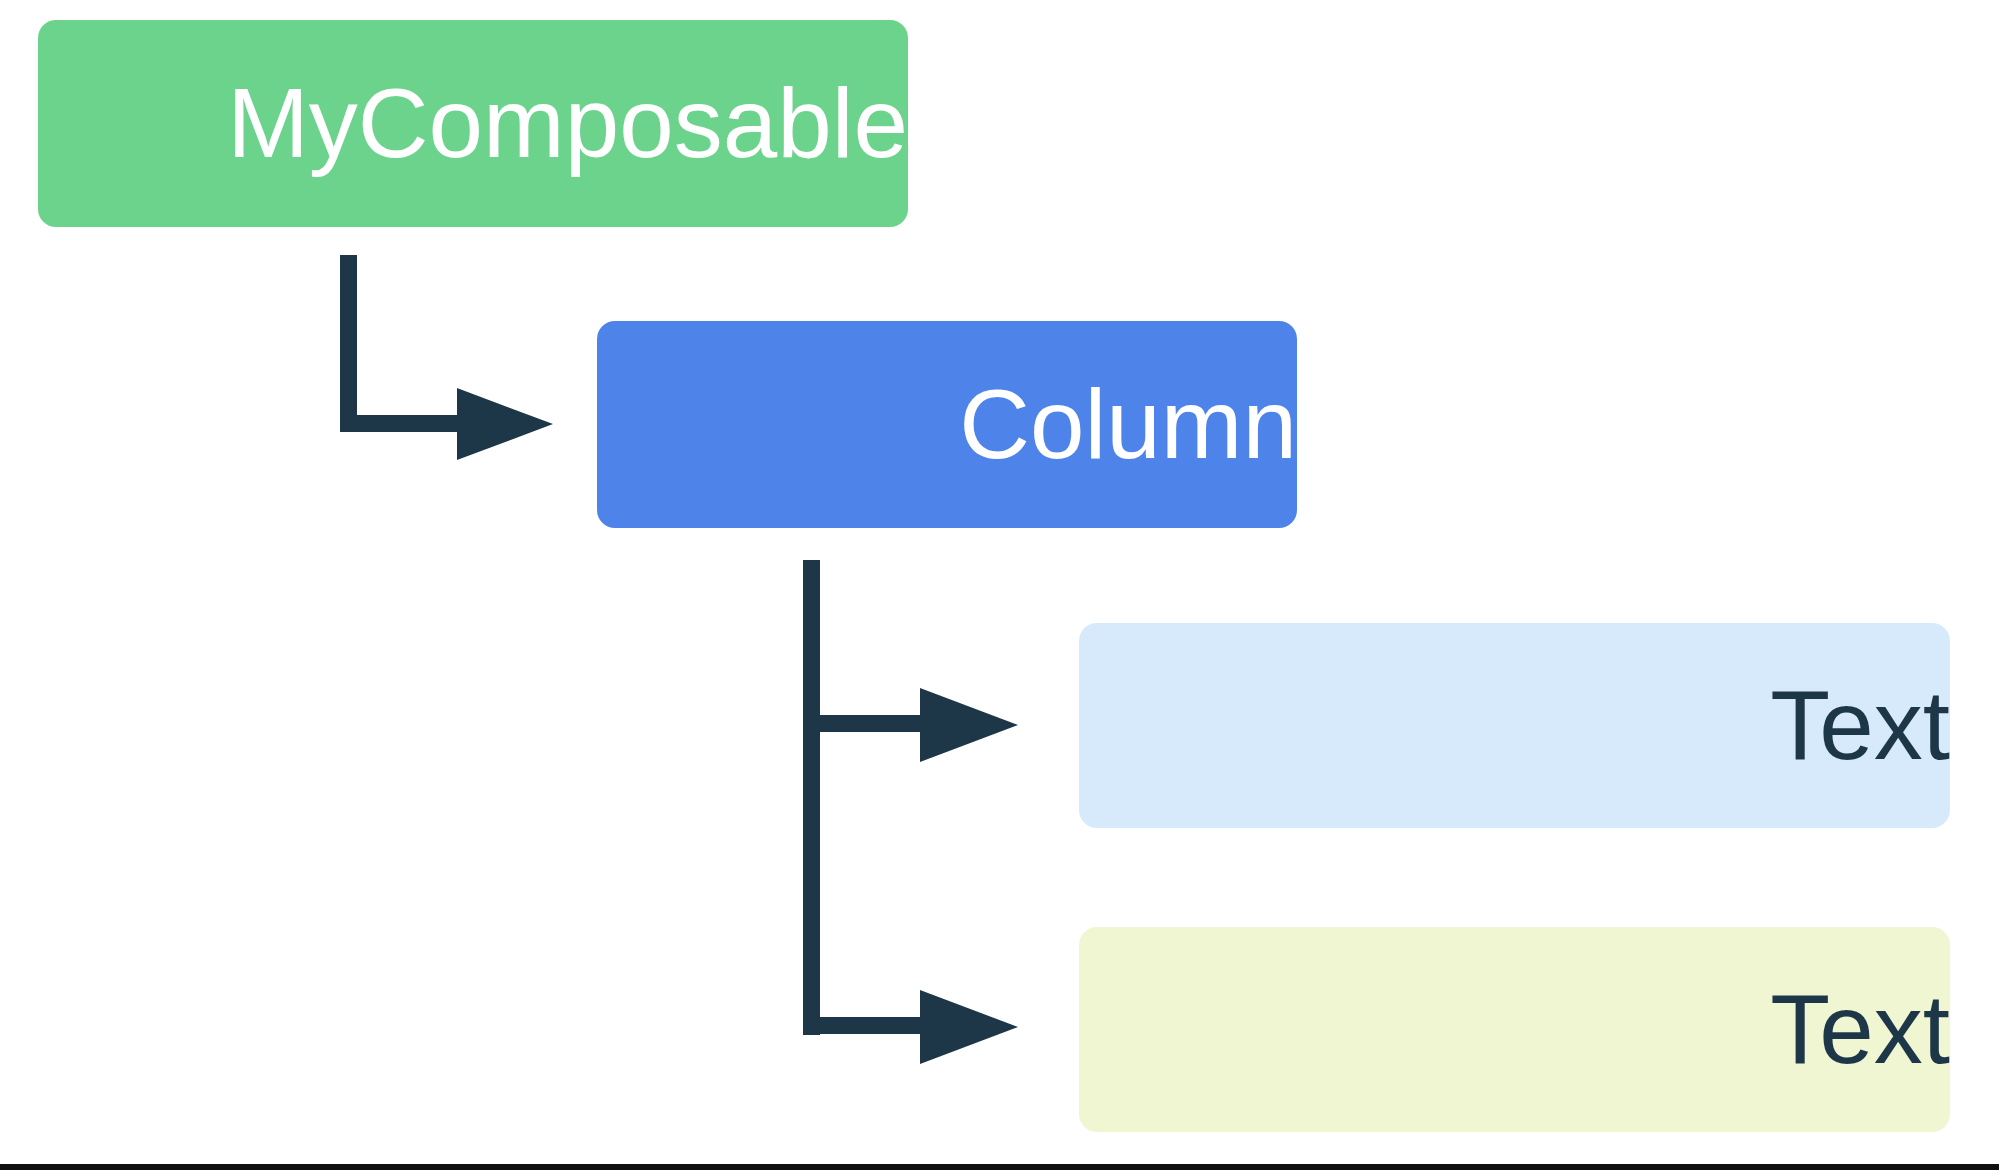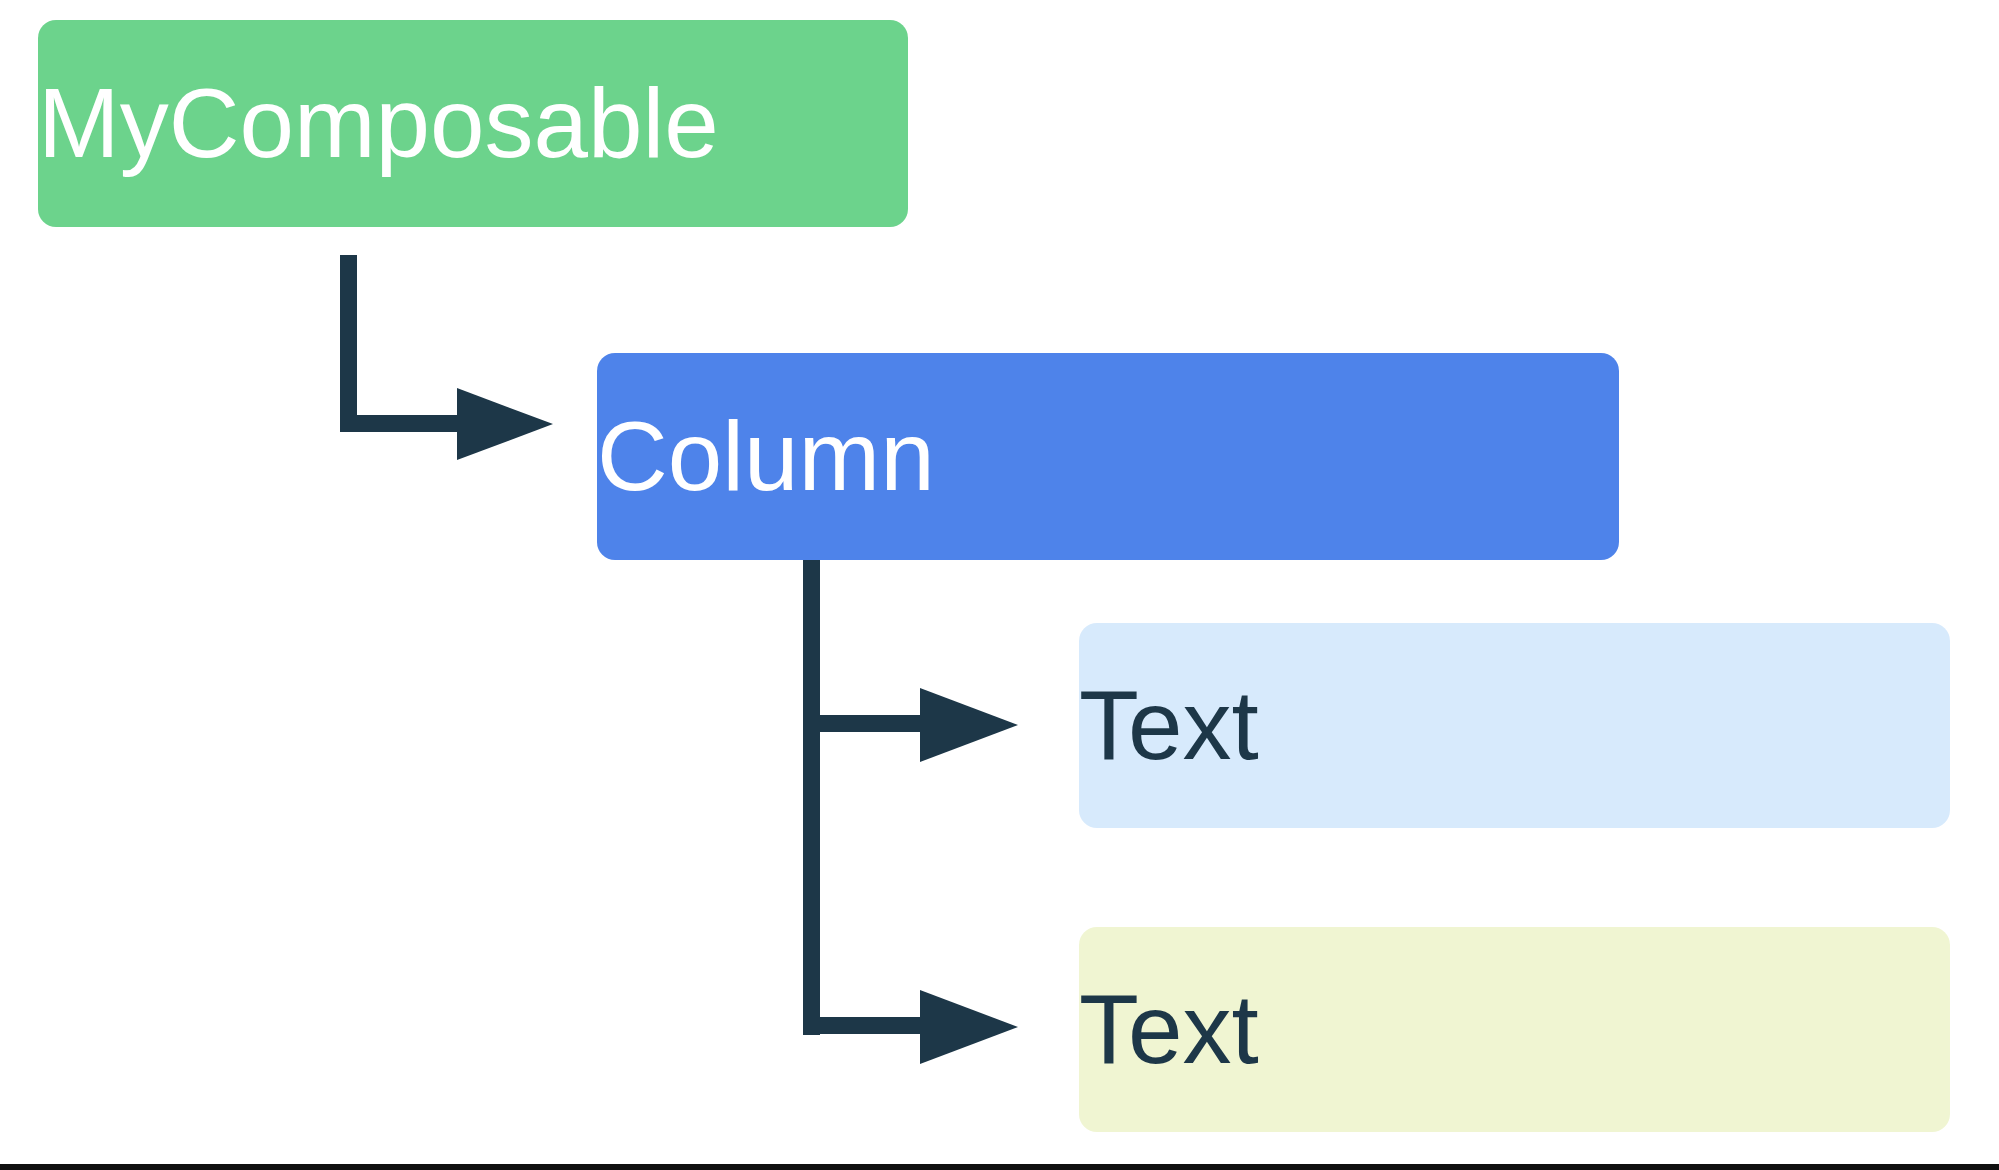--- a/index.html
+++ b/index.html
@@ -13,28 +13,28 @@
     height: 1170px;
     overflow: hidden;
     background: #ffffff;
     font-family: "Liberation Sans", "DejaVu Sans", sans-serif;
   }
   .node {
     position: absolute;
     border-radius: 18px;
     display: flex;
     align-items: center;
-    justify-content: flex-start;
+    justify-content: flex-end;
     font-size: 98px;
     font-weight: 400;
     letter-spacing: 0px;
     white-space: nowrap;
   }
   .node-mycomposable { left: 38px;   top: 20px;  width: 870px; height: 207px; }
-  .node-column       { left: 597px;  top: 321px; width: 1022px; height: 207px; margin-top: 32px; }
+  .node-column       { left: 597px;  top: 321px; width: 700px; height: 207px; }
   .node-text-1       { left: 1079px; top: 623px; width: 871px; height: 205px; }
   .node-text-2       { left: 1079px; top: 927px; width: 871px; height: 205px; }
 
   .arrow-seg {
     position: absolute;
   }
   
   .a1-v { left: 340px; top: 255px;  width: 17px;  height: 177px; }
   .a1-h { left: 340px; top: 415px;  width: 117px; height: 17px; }
   .a1-head {

